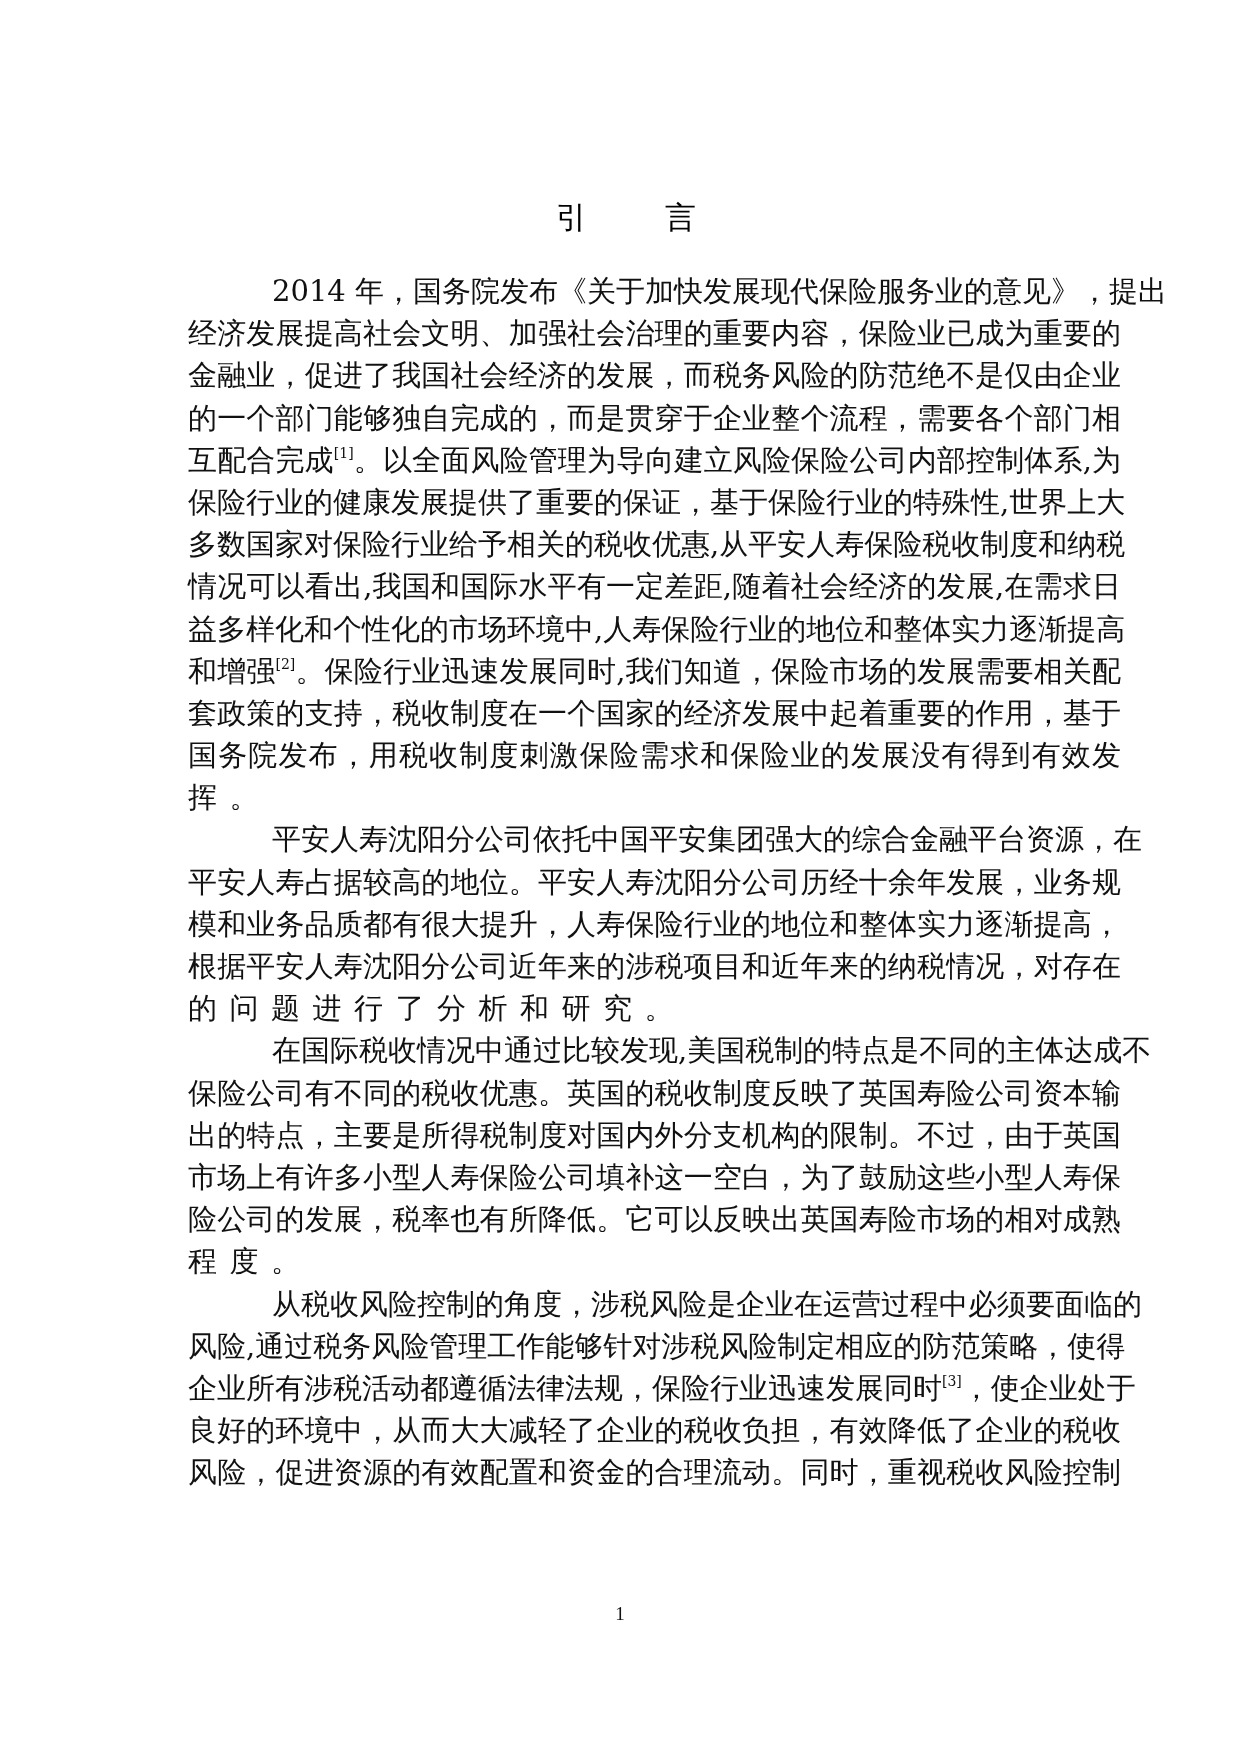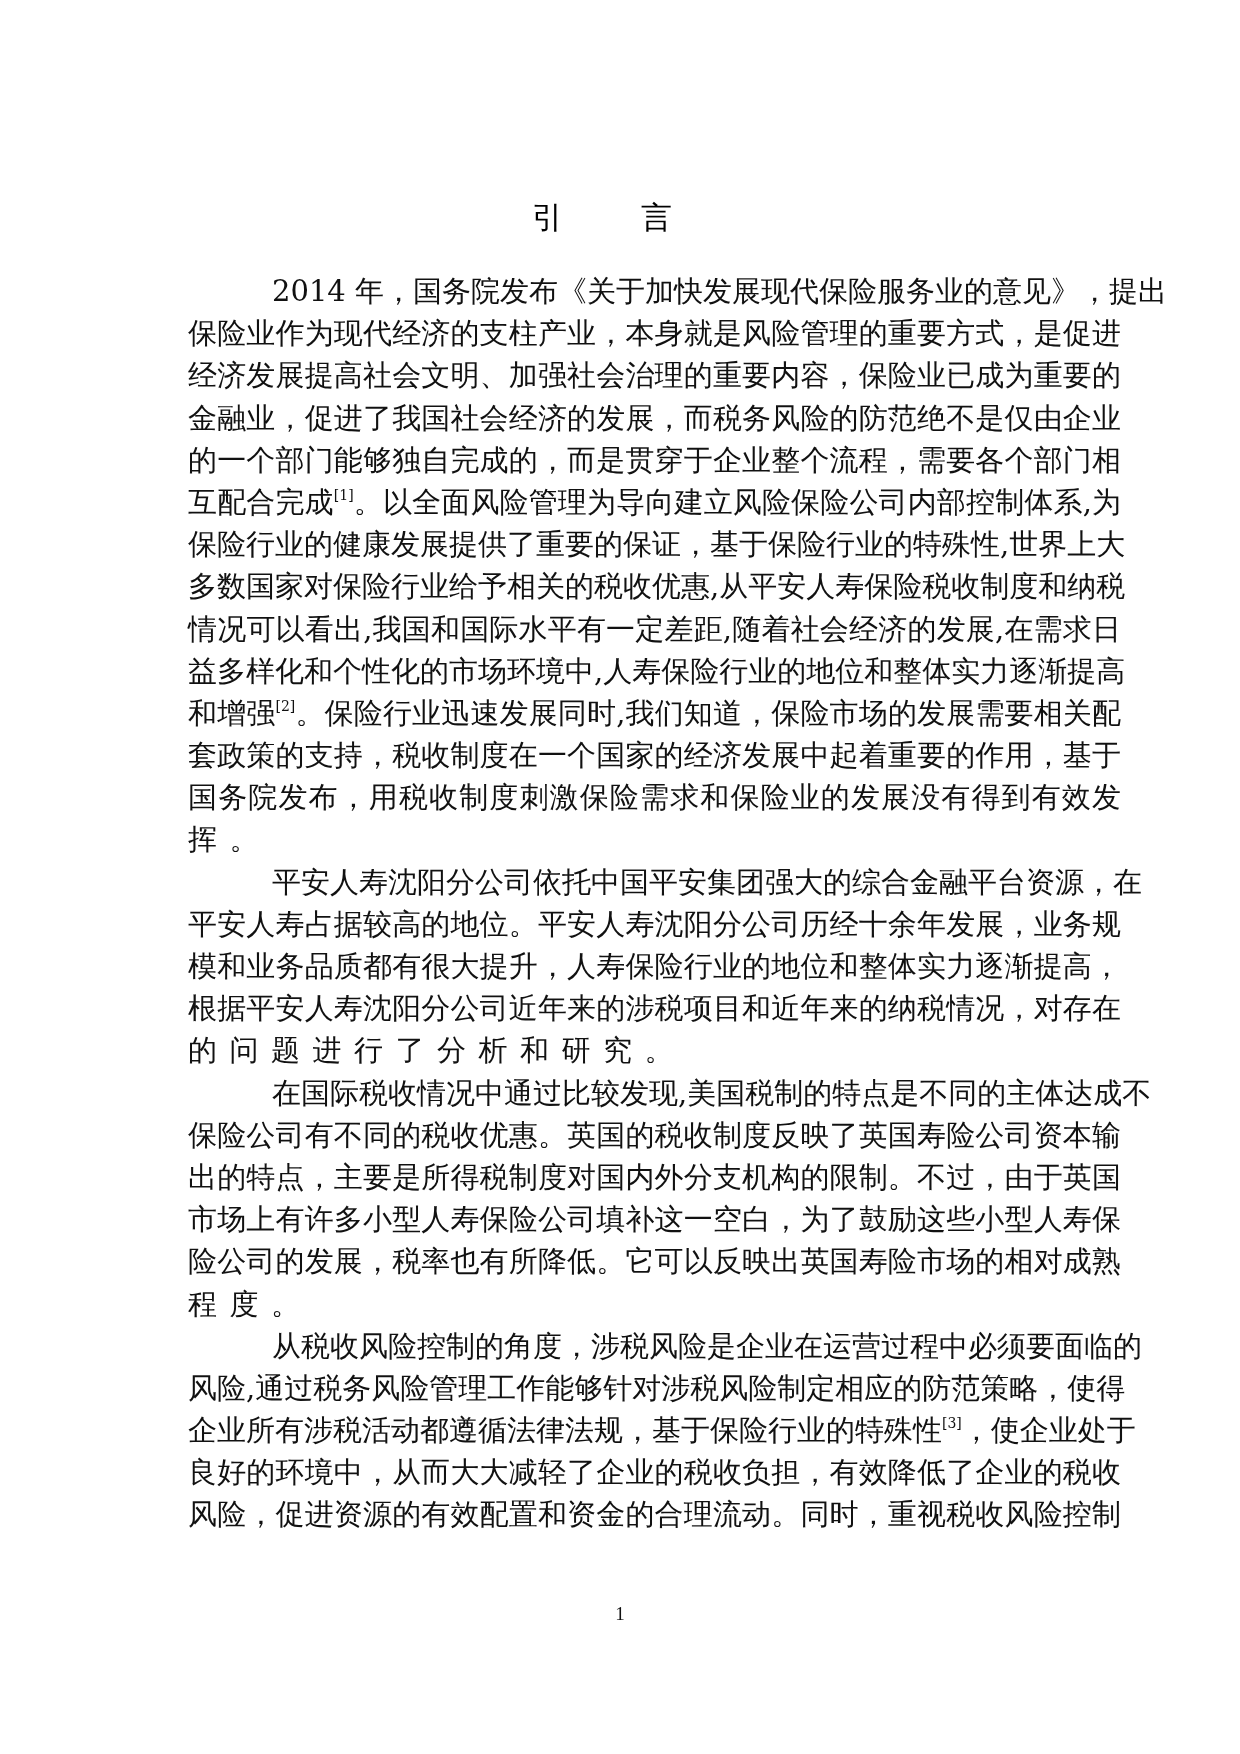--- a/index.html
+++ b/index.html
@@ -1,37 +1,36 @@
 <!DOCTYPE html>
 <html><head>
 <meta charset="utf-8">
 <style>
   html, body { margin: 0; padding: 0; background: #ffffff; }
   body { width: 1240px; height: 1754px; position: relative; overflow: hidden;
          font-family: "DejaVu Serif", "Liberation Serif", serif; color: #111111; }
   .title { position: absolute; top: 194px; left: 0; width: 1204px; text-align: center;
            font-family: "DejaVu Sans", "Liberation Sans", sans-serif; font-size: 31px;
-           letter-spacing: 78px; text-indent: 78px; line-height: 46px; color: #000; }
+           letter-spacing: 78px; text-indent: 78px; line-height: 46px; color: #000; padding-left: 24px; }
   .body { position: absolute; left: 188px; top: 270px; width: 933px; }
   .line { height: 42.2px; line-height: 42.2px; font-size: 29px; white-space: nowrap;
           text-align: justify; text-align-last: justify; overflow: visible; }
   .line.short { text-align-last: left; letter-spacing: 12.5px; }
   .line.indent { padding-left: 84px; }
   sup { font-size: 14px; vertical-align: 12px; line-height: 0; letter-spacing: 0; }
   .page-num { position: absolute; top: 1603px; left: 0; width: 1240px; text-align: center;
               font-family: "Liberation Serif", serif; font-size: 19px; }
 </style>
 </head>
 <body>
 
 <div class="title">引言</div>
 
 <div class="body" id="body">
     <div class="line indent"><span>2014 年，国务院发布《关于加快发展现代保险服务业的意见》，提出</span></div>
-    <div class="line"><span>保险业作为现代经济的支柱产业，本身就是风险管理的重要方式，是促进</span></div>
     <div class="line"><span>经济发展提高社会文明、加强社会治理的重要内容，保险业已成为重要的</span></div>
     <div class="line"><span>金融业，促进了我国社会经济的发展，而税务风险的防范绝不是仅由企业</span></div>
     <div class="line"><span>的一个部门能够独自完成的，而是贯穿于企业整个流程，需要各个部门相</span></div>
     <div class="line"><span>互配合完成</span><sup>[1]</sup><span>。以全面风险管理为导向建立风险保险公司内部控制体系,为</span></div>
     <div class="line"><span>保险行业的健康发展提供了重要的保证，基于保险行业的特殊性,世界上大</span></div>
     <div class="line"><span>多数国家对保险行业给予相关的税收优惠,从平安人寿保险税收制度和纳税</span></div>
     <div class="line"><span>情况可以看出,我国和国际水平有一定差距,随着社会经济的发展,在需求日</span></div>
     <div class="line"><span>益多样化和个性化的市场环境中,人寿保险行业的地位和整体实力逐渐提高</span></div>
     <div class="line"><span>和增强</span><sup>[2]</sup><span>。保险行业迅速发展同时,我们知道，保险市场的发展需要相关配</span></div>
     <div class="line"><span>套政策的支持，税收制度在一个国家的经济发展中起着重要的作用，基于</span></div>
@@ -43,18 +42,18 @@
     <div class="line"><span>根据平安人寿沈阳分公司近年来的涉税项目和近年来的纳税情况，对存在</span></div>
     <div class="line short"><span>的问题进行了分析和研究。</span></div>
     <div class="line indent"><span>在国际税收情况中通过比较发现,美国税制的特点是不同的主体达成不</span></div>
     <div class="line"><span>保险公司有不同的税收优惠。英国的税收制度反映了英国寿险公司资本输</span></div>
     <div class="line"><span>出的特点，主要是所得税制度对国内外分支机构的限制。不过，由于英国</span></div>
     <div class="line"><span>市场上有许多小型人寿保险公司填补这一空白，为了鼓励这些小型人寿保</span></div>
     <div class="line"><span>险公司的发展，税率也有所降低。它可以反映出英国寿险市场的相对成熟</span></div>
     <div class="line short"><span>程度。</span></div>
     <div class="line indent"><span>从税收风险控制的角度，涉税风险是企业在运营过程中必须要面临的</span></div>
     <div class="line"><span>风险,通过税务风险管理工作能够针对涉税风险制定相应的防范策略，使得</span></div>
-    <div class="line"><span>企业所有涉税活动都遵循法律法规，基于保险行业的特殊性</span><sup>[3]</sup><span>，使企业处于</span></div>
+    <div class="line"><span>企业所有涉税活动都遵循法律法规，保险行业迅速发展同时</span><sup>[3]</sup><span>，使企业处于</span></div>
     <div class="line"><span>良好的环境中，从而大大减轻了企业的税收负担，有效降低了企业的税收</span></div>
     <div class="line"><span>风险，促进资源的有效配置和资金的合理流动。同时，重视税收风险控制</span></div>
   </div>
 
 <div class="page-num">1</div>
 
 </body></html>

